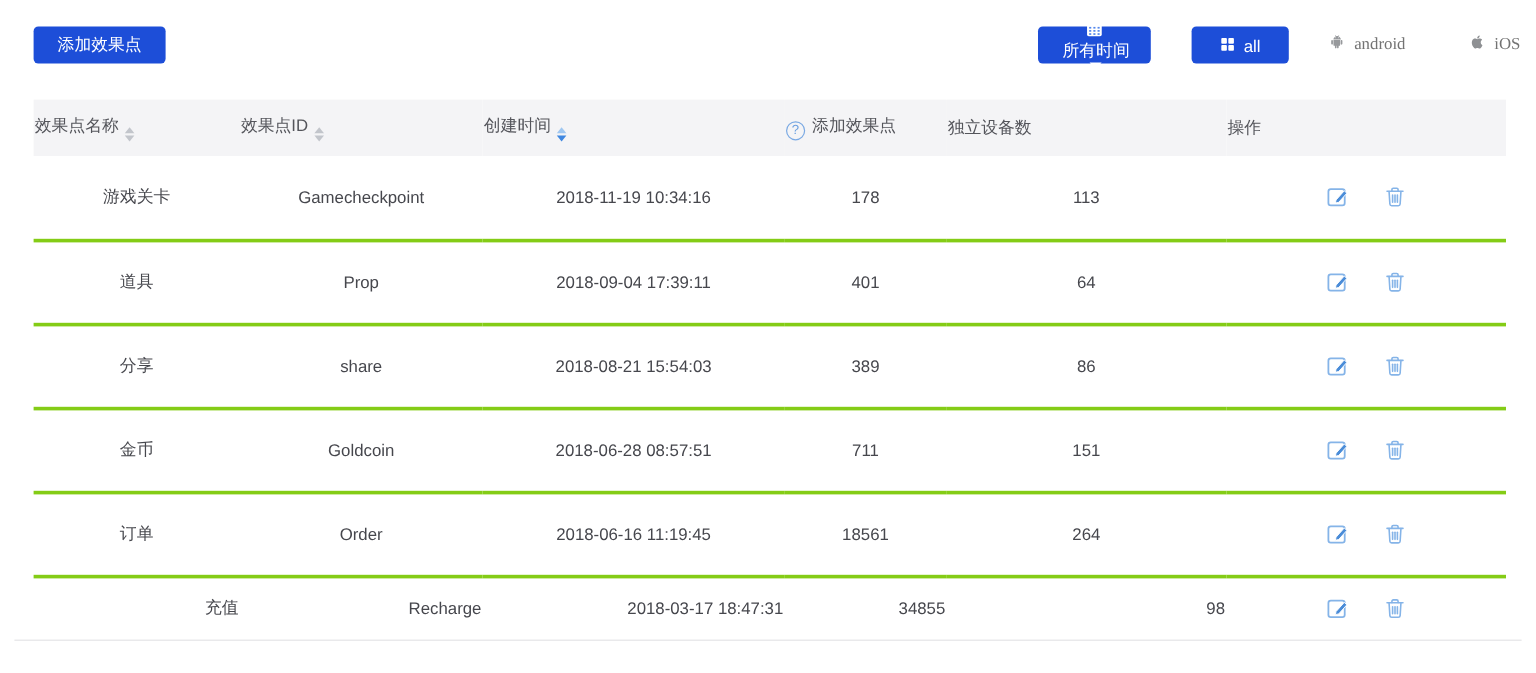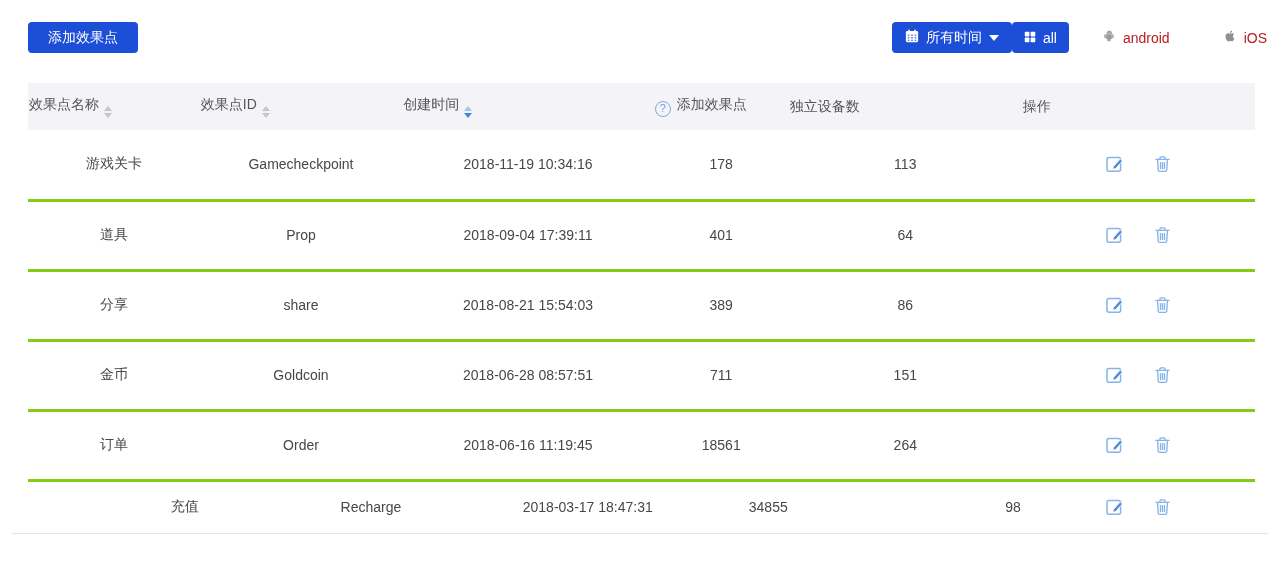--- a/index.html
+++ b/index.html
@@ -20,32 +20,32 @@
   }
   .btn-primary {
     display: inline-flex; align-items: center; justify-content: center;
     background: #1d4ed8; color: #fff;
     border: none; border-radius: 4px;
     height: 31px; font-size: 14px;
     padding: 0 20px; cursor: pointer;
     font-family: inherit;
   }
   .toolbar-right { display: flex; align-items: center; }
-  .time-btn { padding: 0 13px; }
+  .time-btn { padding: 0 13px; flex-direction: column; }
   .time-btn .lbl { margin: 0 5px 0 7px; }
   .caret-dn {
     width: 0; height: 0; display: inline-block;
     border-left: 5px solid transparent; border-right: 5px solid transparent;
     border-top: 6px solid #ffffff; margin-left: 2px;
   }
-  .all-btn { padding: 0 12px; }
+  .all-btn { margin-left: 34px; padding: 0 24px; }
   .all-btn .lbl { margin-left: 7px; }
   .platform {
     display: inline-flex; align-items: center;
-    font-size: 14px; color: #b91c1c; cursor: pointer;
+    font-size: 14px; color: #737373; cursor: pointer; font-family: Liberation Serif, serif;
   }
   .platform .lbl { margin-left: 7px; }
   .platform.android { margin-left: 33px; }
   .platform.ios { margin-left: 53px; justify-content: center; }
 
   
   .table-wrap { margin: 30px 25px 0 28px; }
   table { width: 100%; border-collapse: collapse; table-layout: fixed; }
   thead th {
     background: #f4f4f6; height: 47px;

